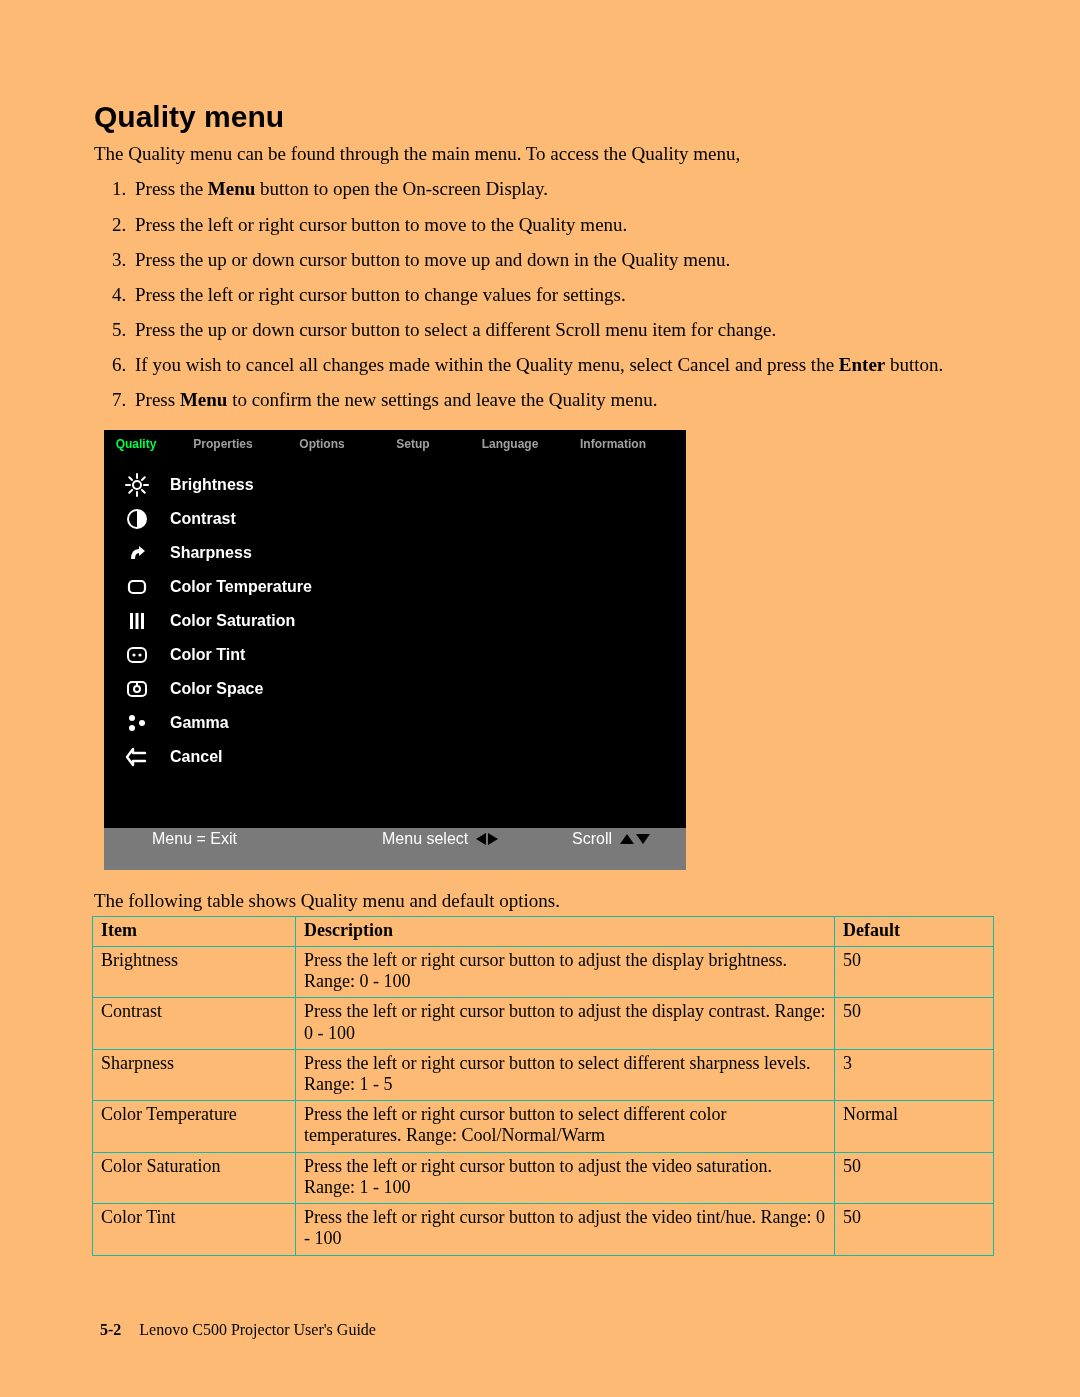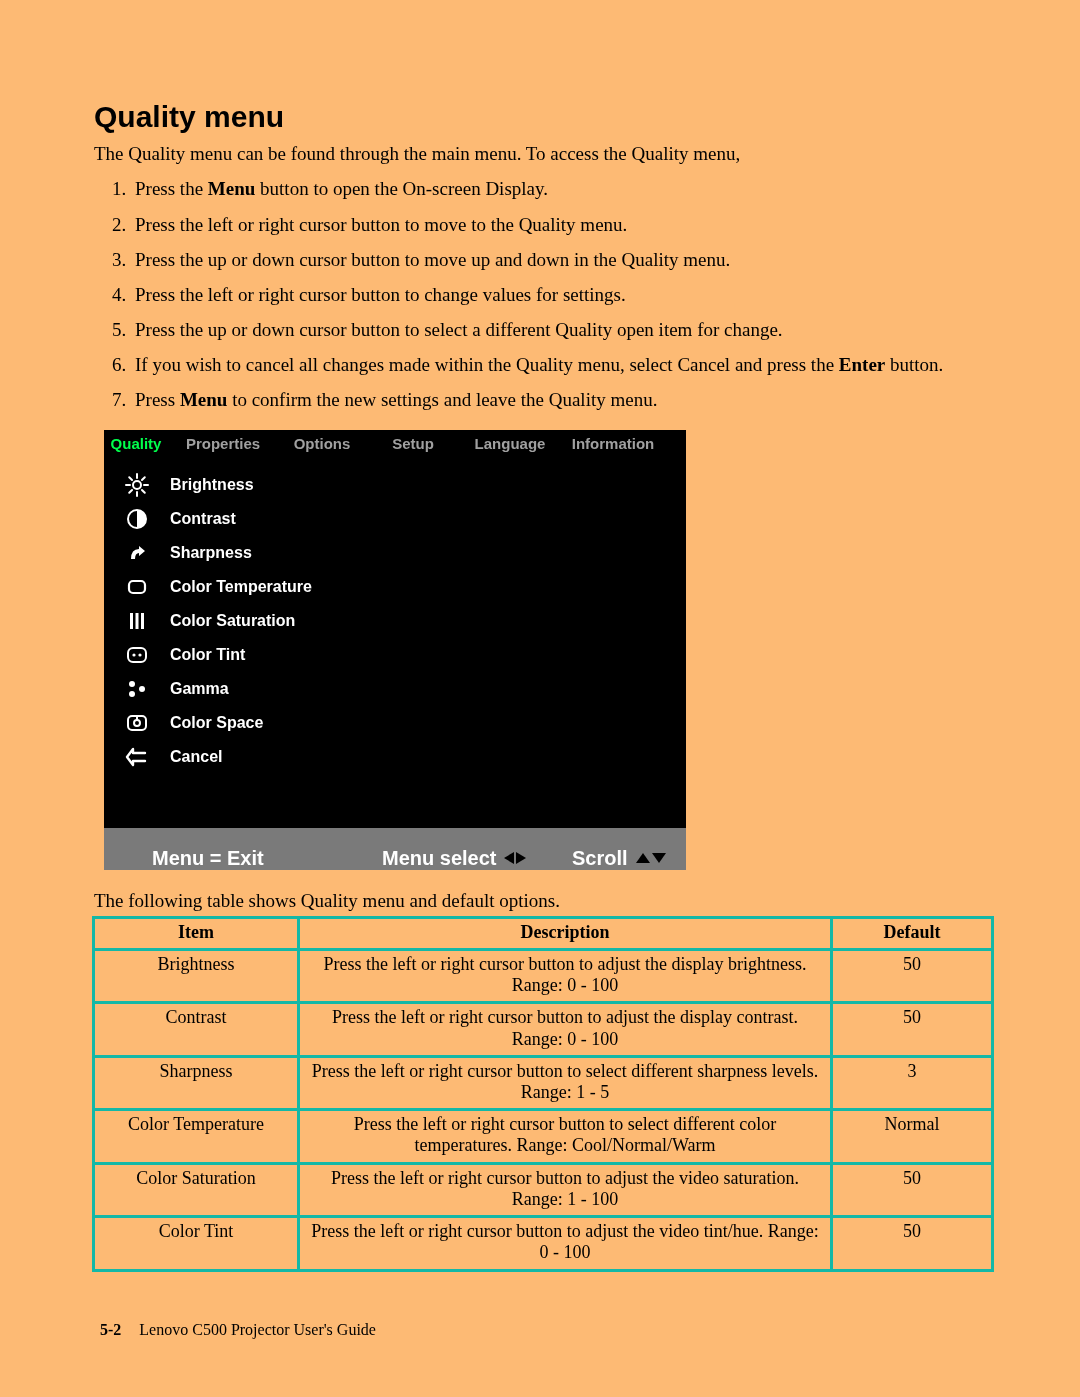--- a/index.html
+++ b/index.html
@@ -49,21 +49,21 @@
   }
   .osd .tabs {
     display: flex;
     height: 28px;
     align-items: center;
     background: #000;
   }
   .osd .tab {
     font-weight: 600;
     color: #a0a0a0;
-    font-size: 15px;
+    font-size: 12px;
     text-align: center;
     flex: 0 0 auto;
   }
   .osd .tab.active { color: #00ff4c; }
   .osd .body {
     padding: 10px 0 0 0;
     min-height: 340px;
   }
   .osd .row {
     display: flex;
@@ -85,44 +85,44 @@
   }
   .osd .sep {
     height: 2px;
     background: #7a7a7a;
     margin-top: 20px;
   }
   .osd .footer {
     height: 40px;
     background: #7a7a7a;
     display: flex;
-    align-items: flex-end;
+    align-items: flex-start;
     color: #fff;
-    font-size: 20px;
-    font-weight: 700;
+    font-size: 16px;
+    font-weight: 400;
   }
   .osd .footer .f1 { flex:0 0 auto; padding-left: 48px; width:230px; }
   .osd .footer .f2 { flex:0 0 auto; width:190px; display:flex; align-items:center; gap:8px; }
   .osd .footer .f3 { flex:0 0 auto; display:flex; align-items:center; gap:8px; }
   .osd .footer .tri { display:inline-flex; gap:2px; }
   .afterosd {
     font-size: 19px;
     margin: 20px 0 4px 0;
   }
   table.options {
     border-collapse: collapse;
     width: 100%;
     margin-left: -2px;
     font-size: 18px;
     line-height: 1.18;
   }
   table.options th, table.options td {
-    border: 3px solid #14b8a6;
+    border: 1px solid #14b8a6;
     padding: 3px 8px 5px 8px;
-    text-align: center;
+    text-align: left;
     vertical-align: top;
     font-weight: normal;
   }
   table.options th { font-weight: 600; }
   .col-item { width: 186px; }
   .col-desc { width: auto; }
   .col-def  { width: 142px; }
   .page-footer {
     position: absolute;
     left: 100px;
@@ -136,21 +136,21 @@
 
 <div class="page">
 
   <h1 class="quality-heading">Quality menu</h1>
   <p class="intro">The Quality menu can be found through the main menu. To access the Quality menu,</p>
   <ol class="steps" id="steps">
       <li>Press the <strong>Menu</strong> button to open the On-screen Display.</li>
       <li>Press the left or right cursor button to move to the Quality menu.</li>
       <li>Press the up or down cursor button to move up and down in the Quality menu.</li>
       <li>Press the left or right cursor button to change values for settings.</li>
-      <li>Press the up or down cursor button to select a different Quality open item for change.</li>
+      <li>Press the up or down cursor button to select a different Scroll menu item for change.</li>
       <li>If you wish to cancel all changes made within the Quality menu, select Cancel and press the <strong>Enter</strong> button.</li>
       <li>Press <strong>Menu</strong> to confirm the new settings and leave the Quality menu.</li>
     </ol>
 
   <div class="osd">
     <div class="tabs" id="osd-tabs">
         <div class="tab active" style="width: 64px;">Quality</div>
         <div class="tab" style="width: 110px;">Properties</div>
         <div class="tab" style="width: 88px;">Options</div>
         <div class="tab" style="width: 94px;">Setup</div>
@@ -215,36 +215,36 @@
               <rect x="3" y="5" width="18" height="14" rx="5" ry="5" fill="none" stroke="#fff" stroke-width="2"></rect>
               <circle cx="9" cy="12" r="1.6" fill="#fff"></circle>
               <circle cx="15" cy="12" r="1.6" fill="#fff"></circle>
             </svg>
           </div>
           <div class="label">Color Tint</div>
         </div>
         <div class="row">
           <div class="iconcell">
             <svg width="24" height="24" viewBox="0 0 24 24">
+              <rect x="3" y="5" width="18" height="14" rx="4" ry="4" fill="none" stroke="#fff" stroke-width="2"></rect>
+              <circle cx="12" cy="12" r="3" fill="none" stroke="#fff" stroke-width="2"></circle>
+              <line x1="12" y1="9" x2="12" y2="5" stroke="#fff" stroke-width="2"></line>
+            </svg>
+          </div>
+          <div class="label">Color Space</div>
+        </div>
+        <div class="row">
+          <div class="iconcell">
+            <svg width="24" height="24" viewBox="0 0 24 24">
               <circle cx="7" cy="7" r="3" fill="#fff"></circle>
               <circle cx="7" cy="17" r="3" fill="#fff"></circle>
               <circle cx="17" cy="12" r="3" fill="#fff"></circle>
             </svg>
           </div>
           <div class="label">Gamma</div>
-        </div>
-        <div class="row">
-          <div class="iconcell">
-            <svg width="24" height="24" viewBox="0 0 24 24">
-              <rect x="3" y="5" width="18" height="14" rx="4" ry="4" fill="none" stroke="#fff" stroke-width="2"></rect>
-              <circle cx="12" cy="12" r="3" fill="none" stroke="#fff" stroke-width="2"></circle>
-              <line x1="12" y1="9" x2="12" y2="5" stroke="#fff" stroke-width="2"></line>
-            </svg>
-          </div>
-          <div class="label">Color Space</div>
         </div>
         <div class="row">
           <div class="iconcell">
             <svg width="24" height="24" viewBox="0 0 24 24">
               <path d="M20 8 L8 8 L8 4 L2 12 L8 20 L8 16 L20 16" fill="none" stroke="#fff" stroke-width="2.4" stroke-linejoin="round" stroke-linecap="round"></path>
             </svg>
           </div>
           <div class="label">Cancel</div>
         </div>
       </div>

